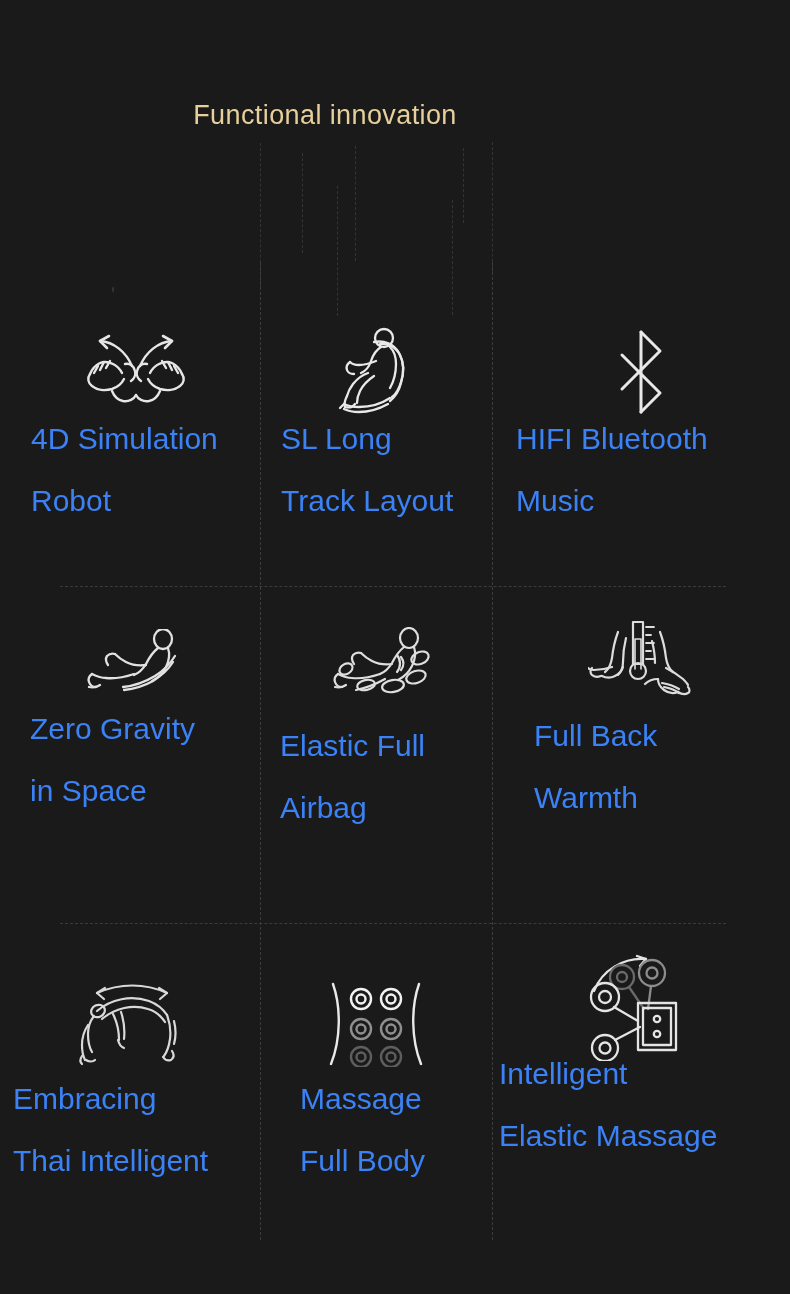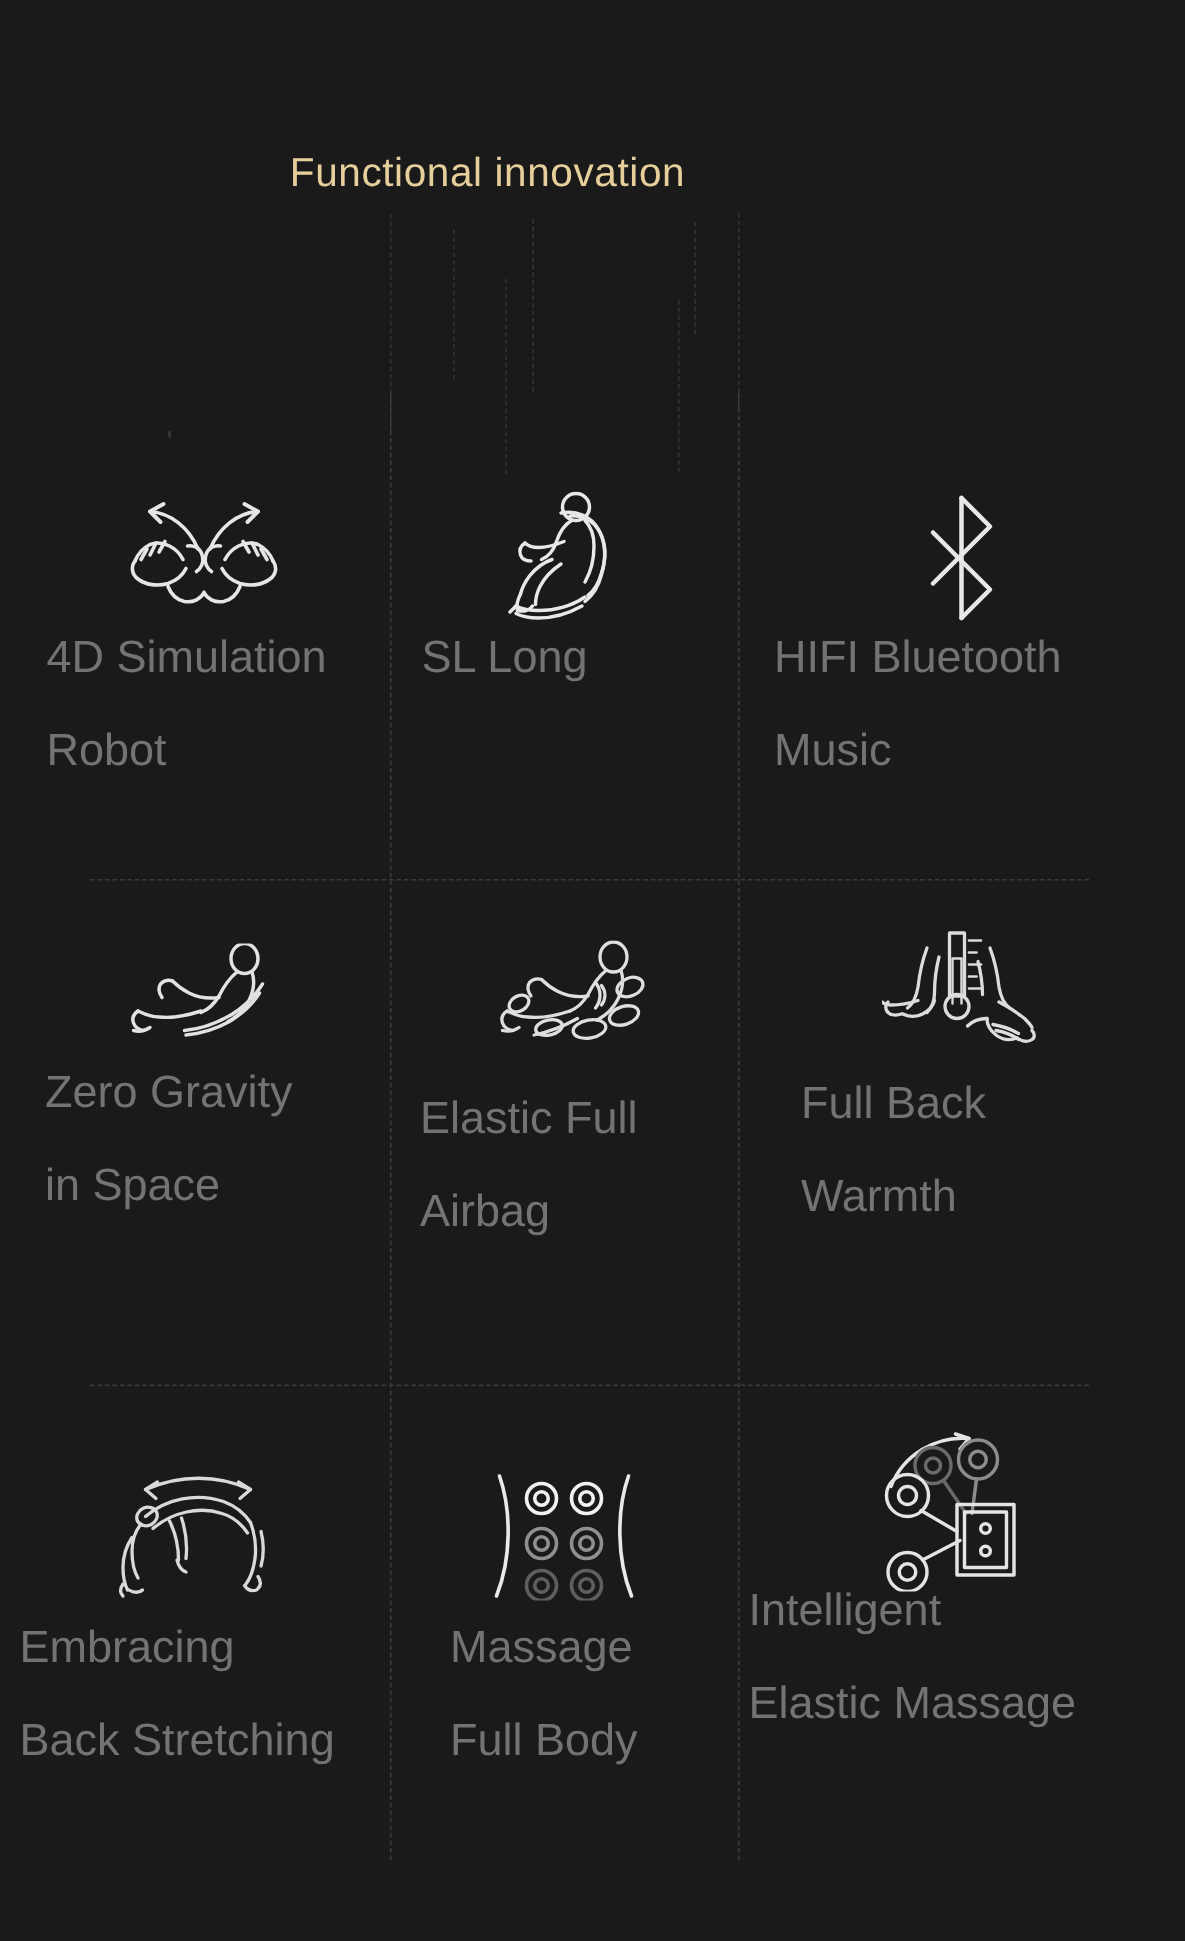--- a/index.html
+++ b/index.html
@@ -69,21 +69,21 @@
     width: 100%;
     display: flex;
     justify-content: center;
   }
   .icon-wrap svg { display: block; }
 
   .caption {
     position: absolute;
     left: 0;
     width: 100%;
-    color: #737373;
+    color: #3b82f6;
     font-size: 30px;
     line-height: 62px;
     font-weight: 400;
     white-space: nowrap;
   }
   .caption .ln { display: block; }
 
   
   .c0 .icon-wrap { top: 30px; }
   .c0 .caption   { top: 108px; padding-left: 31px; }
@@ -192,20 +192,21 @@
           <path d="M52 18 c8 -1 16 3 20 11 c4 8 4 18 1 27 c-2 7 -5 12 -9 15"></path>
 
           <path d="M62 72 c-9 6 -20 9 -31 9 c-6 0 -11 -1 -15 -3"></path>
           <path d="M60 78 c-9 5 -19 8 -29 8 c-6 0 -11 -1 -15 -3"></path>
 
           <path d="M16 78 l-4 4"></path>
         </svg>
       </div>
       <div class="caption">
         <span class="ln">SL Long</span>
+        <span class="ln">Track Layout</span>
       </div>
     </div>
 
     <div class="cell c2">
       <div class="icon-wrap">
         <svg width="62" height="88" viewBox="0 0 62 88" fill="none" stroke="#e8e8e8" stroke-width="3" stroke-linecap="round" stroke-linejoin="round">
           <path d="M31 4 L31 84"></path>
           <path d="M31 4 L50 23 L12 61"></path>
           <path d="M31 84 L50 65 L12 27"></path>
         </svg>
@@ -327,21 +328,21 @@
           <path d="M99 40 c2 8 2 16 0 23"></path>
           <path d="M88 76 c2 3 5 4 8 3 M97 70 c2 3 2 6 0 8"></path>
 
           <path d="M38 33 c4 8 6 17 6 26"></path>
           <path d="M46 31 c3 9 4 18 3 27"></path>
           <path d="M43 59 c1 4 3 7 6 8"></path>
         </svg>
       </div>
       <div class="caption">
         <span class="ln">Embracing</span>
-        <span class="ln">Back Stretching</span>
+        <span class="ln">Thai Intelligent</span>
       </div>
     </div>
 
     <div class="cell c7">
       <div class="icon-wrap">
         <svg width="110" height="86" viewBox="0 0 110 86" fill="none" stroke="#e9e9e9" stroke-width="2.4" stroke-linecap="round" stroke-linejoin="round">
 
           <path d="M12 3 C20 26 20 58 10 83"></path>
           <path d="M98 3 C90 26 90 58 100 83"></path>
 

